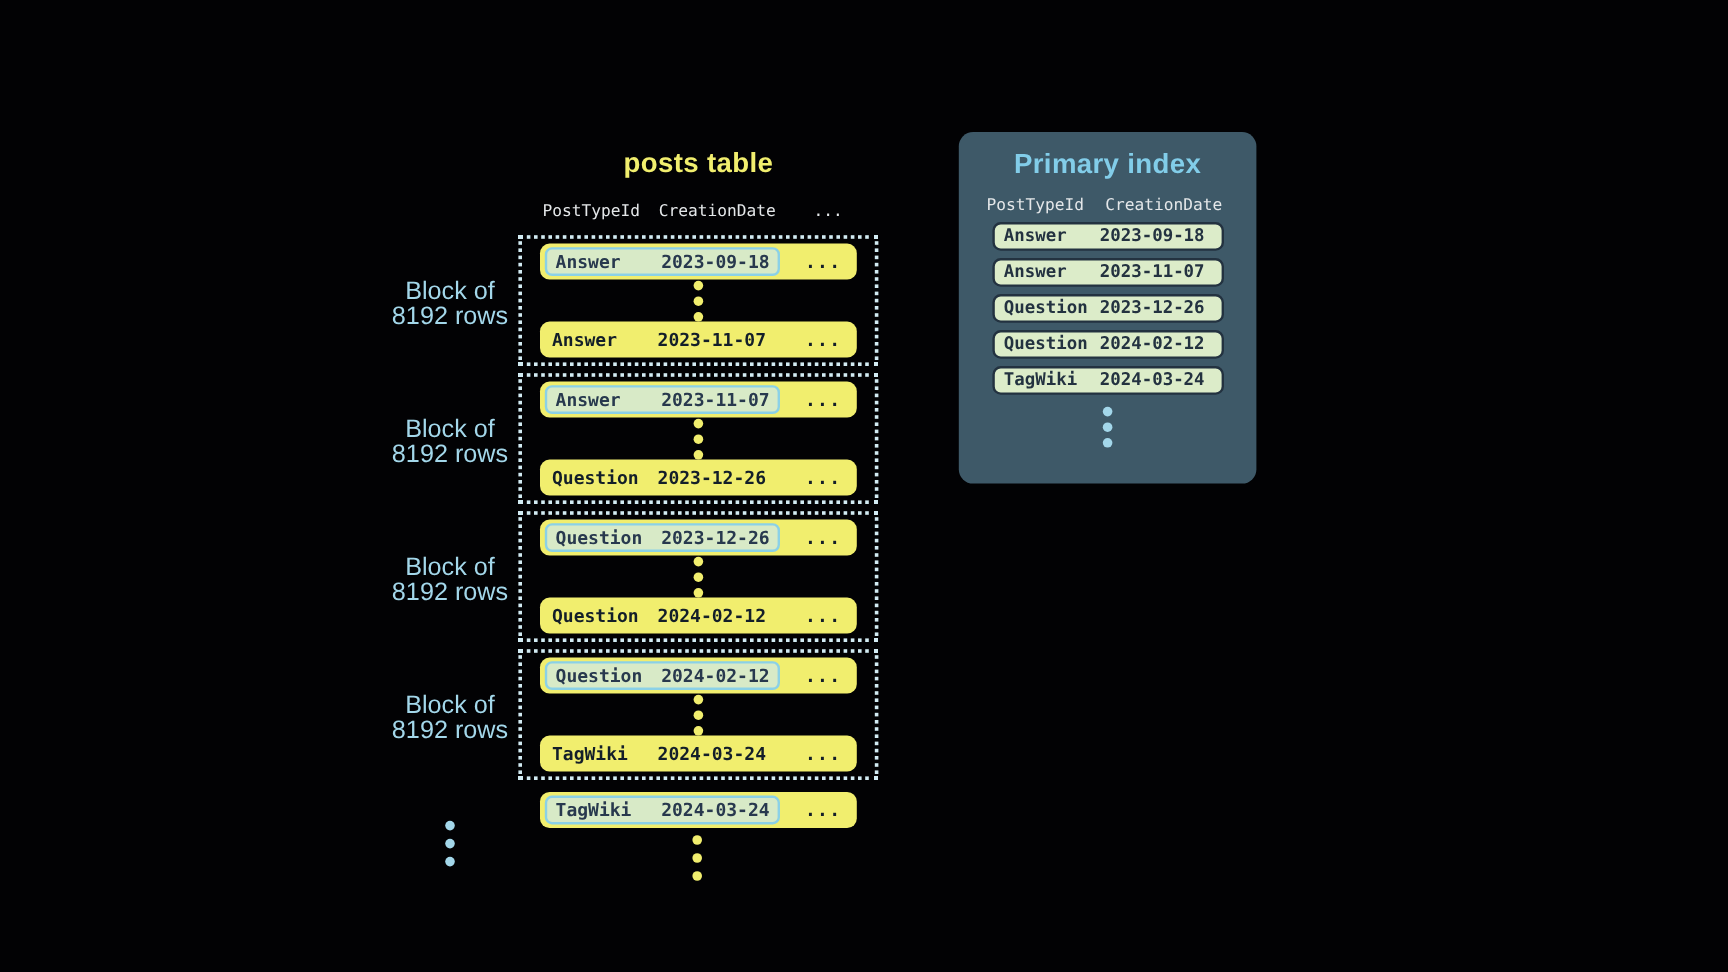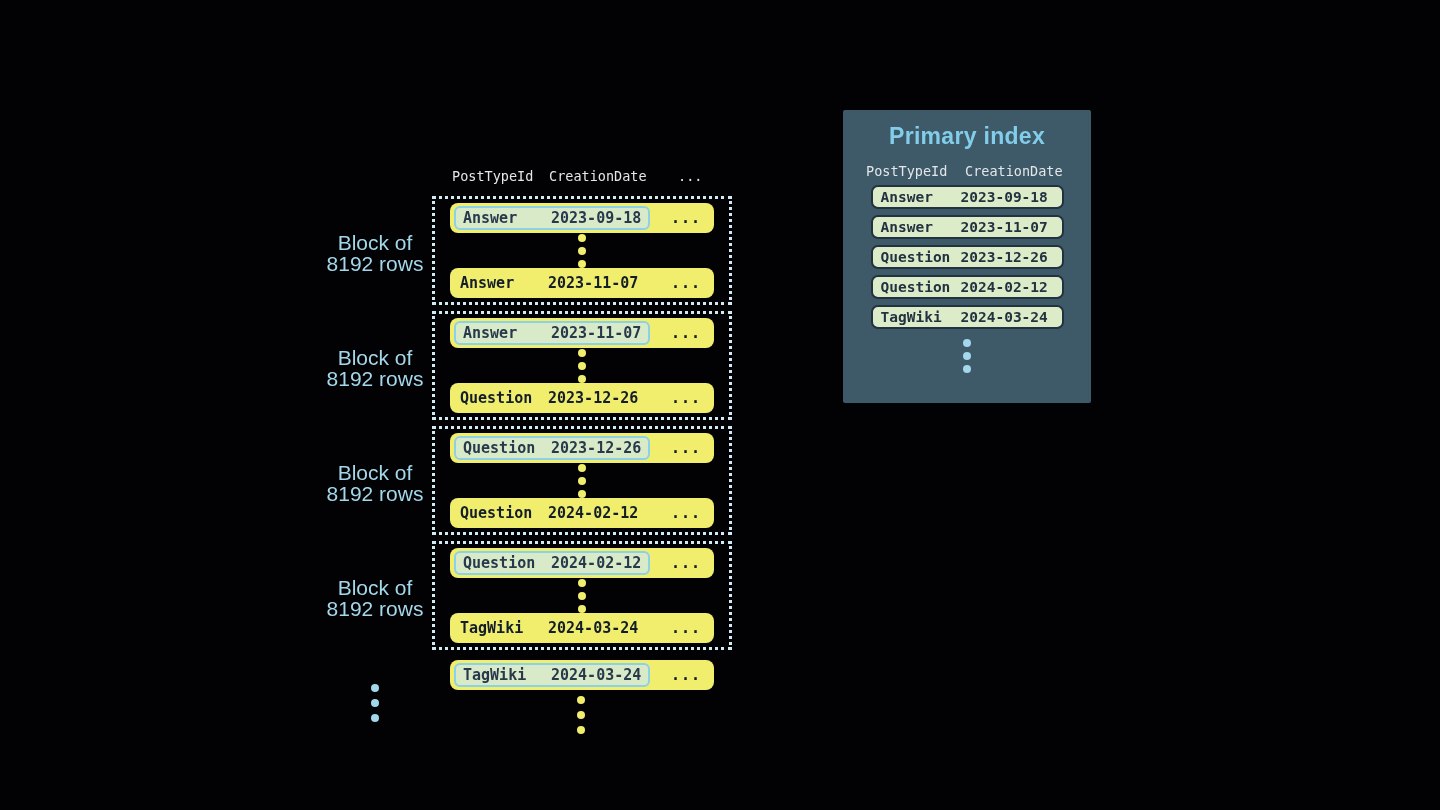--- a/index.html
+++ b/index.html
@@ -64,21 +64,21 @@
   
   .vdots{display:flex;flex-direction:column;align-items:center;gap:5px;}
   .vdots i{width:8px;height:8px;border-radius:50%;background:var(--yellow);}
   .vdots.blue i{background:var(--label-blue);}
   .vdots.abs{position:absolute;}
   .tail-dots{left:570px;top:696px;width:22px;gap:7px;}
   .left-dots{left:364px;top:684px;width:22px;gap:7px;}
   
   .panel{
     position:absolute;left:799px;top:110px;width:248px;height:293px;
-    background:var(--panel-bg);border-radius:2px;margin-left:44px;
+    background:var(--panel-bg);border-radius:12px;
   }
   .pi-title{
     margin-top:13px;text-align:center;color:var(--panel-title);
     font-size:23px;font-weight:600;letter-spacing:.3px;
   }
   .pi-headers{
     display:flex;margin:13px 0 0 23px;color:var(--header-text);
     font-family:"DejaVu Sans Mono",monospace;font-size:13.5px;
   }
   .pi-headers .ph-type{width:99px;}
@@ -91,20 +91,21 @@
   }
   .irow .type{display:inline-block;width:80px;}
   .irow:nth-of-type(1){margin-top:18px;}
   .pi-dots{margin:10px auto 0 auto;}
 </style>
 </head>
 <body>
 
 <div id="canvas">
 
+  <div class="pt-title">posts table</div>
   <span class="mono-h" style="left:452px">PostTypeId</span>
   <span class="mono-h" style="left:549px">CreationDate</span>
   <span class="mono-h" style="left:678px">...</span>
 
   <div class="blabel bl0">
     <div>Block of</div>
     <div>8192 rows</div>
   </div>
   <div class="blabel bl1">
     <div>Block of</div>

